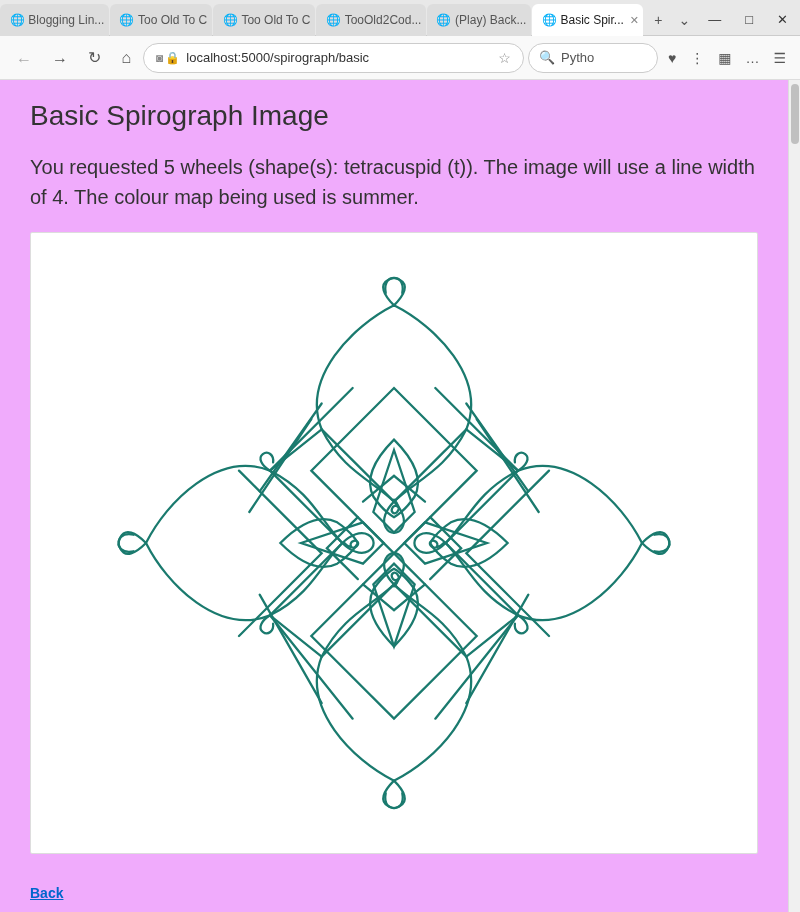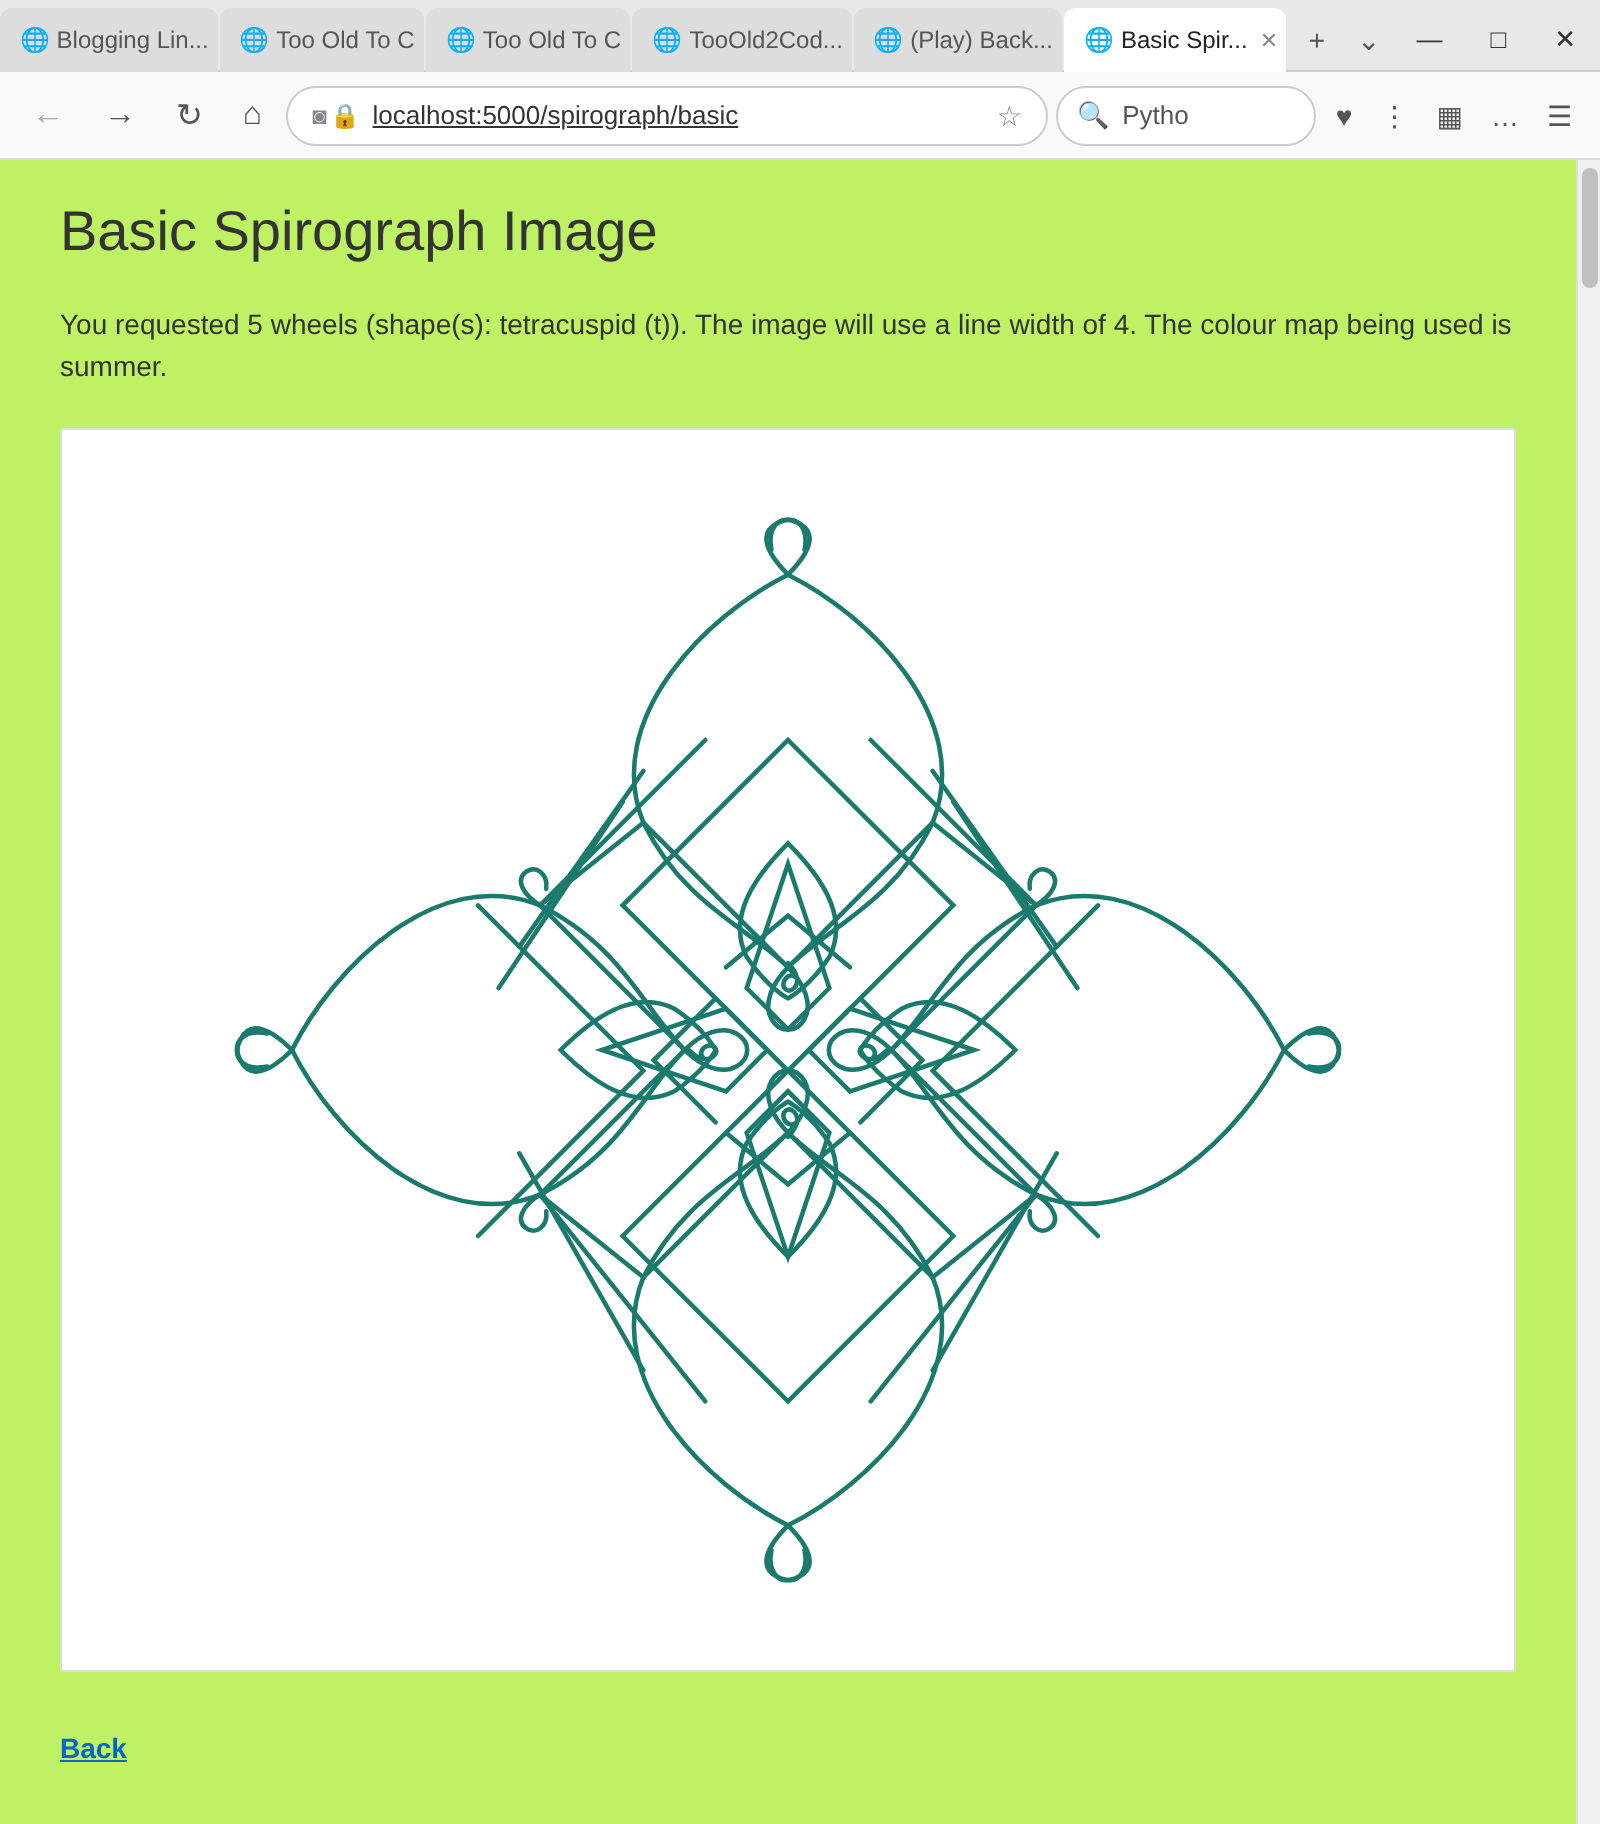--- a/index.html
+++ b/index.html
@@ -17,36 +17,36 @@
     .tab-btn { background: none; border: none; cursor: pointer; font-size: 14px; color: #555; padding: 2px 6px; }
     .window-controls { margin-left: auto; display: flex; align-items: center; gap: 0; }
     .win-btn { background: none; border: none; cursor: pointer; font-size: 13px; color: #333; padding: 2px 12px; height: 32px; display: flex; align-items: center; }
 
     
     .nav-bar { height: 44px; background: #f9f9f9; display: flex; align-items: center; padding: 0 8px; gap: 4px; border-bottom: 1px solid #ddd; }
     .nav-btn { background: none; border: none; cursor: pointer; font-size: 16px; color: #555; padding: 4px 8px; border-radius: 4px; }
     .nav-btn.disabled { color: #aaa; cursor: default; }
     .address-bar { flex: 1; height: 30px; border: 1px solid #ccc; border-radius: 20px; background: #fff; display: flex; align-items: center; padding: 0 12px; font-size: 13px; color: #333; gap: 6px; }
     .address-icons { display: flex; align-items: center; gap: 2px; color: #888; font-size: 12px; }
-    .address-text { flex: 1; font-size: 13px; color: #333; text-decoration: underline; }
+    .address-text { flex: 1; font-size: 13px; color: #333; }
     .address-star { color: #888; font-size: 14px; }
     .search-bar { height: 30px; border: 1px solid #ccc; border-radius: 20px; background: #fff; display: flex; align-items: center; padding: 0 10px; font-size: 13px; color: #555; gap: 6px; min-width: 130px; }
     .toolbar-icons { display: flex; align-items: center; gap: 2px; }
     .toolbar-btn { background: none; border: none; cursor: pointer; font-size: 14px; color: #555; padding: 4px 6px; border-radius: 4px; }
 
     
     .browser-body { display: flex; flex: 1; overflow: hidden; }
-    .page-content { flex: 1; background: #bef264; overflow-y: auto; padding: 0; }
+    .page-content { flex: 1; background: #f0abfc; overflow-y: auto; padding: 0; }
     .scrollbar-track { width: 12px; background: #f0f0f0; border-left: 1px solid #ddd; position: relative; }
     .scrollbar-thumb { width: 8px; height: 60px; background: #c0c0c0; border-radius: 4px; position: absolute; top: 4px; left: 2px; }
 
     
     .page-inner { padding: 20px 30px 40px 30px; }
     .page-title { font-size: 28px; font-weight: 300; color: #333; margin-bottom: 20px; }
-    .description { font-size: 14px; color: #333; line-height: 1.5; margin-bottom: 20px; }
+    .description { font-size: 20px; color: #333; line-height: 1.5; margin-bottom: 20px; }
 
     
     .image-container { background: #fff; border: 1px solid #ddd; border-radius: 2px; margin-bottom: 30px; padding: 10px; display: flex; justify-content: center; align-items: center; }
     .spirograph-svg { width: 620px; height: 600px; }
 
     
     .back-link { color: #0066cc; text-decoration: underline; font-size: 14px; cursor: pointer; font-weight: bold; }
   </style>
 </head>
 <body>

